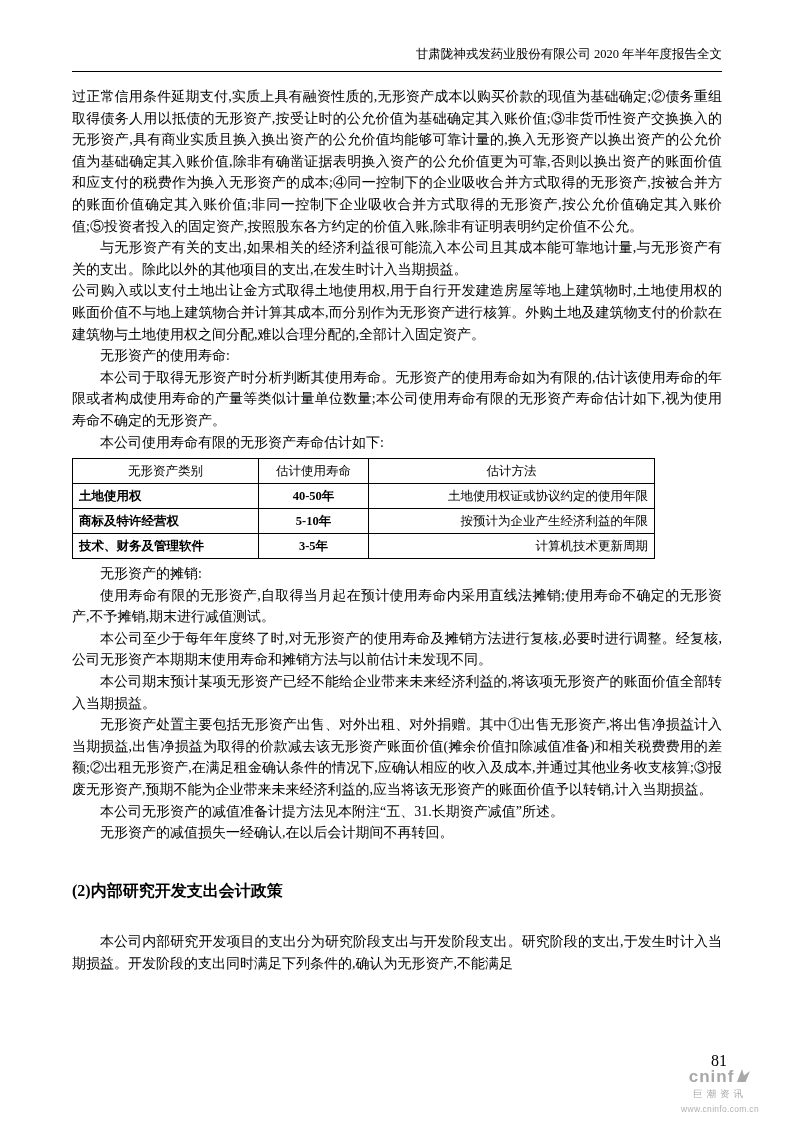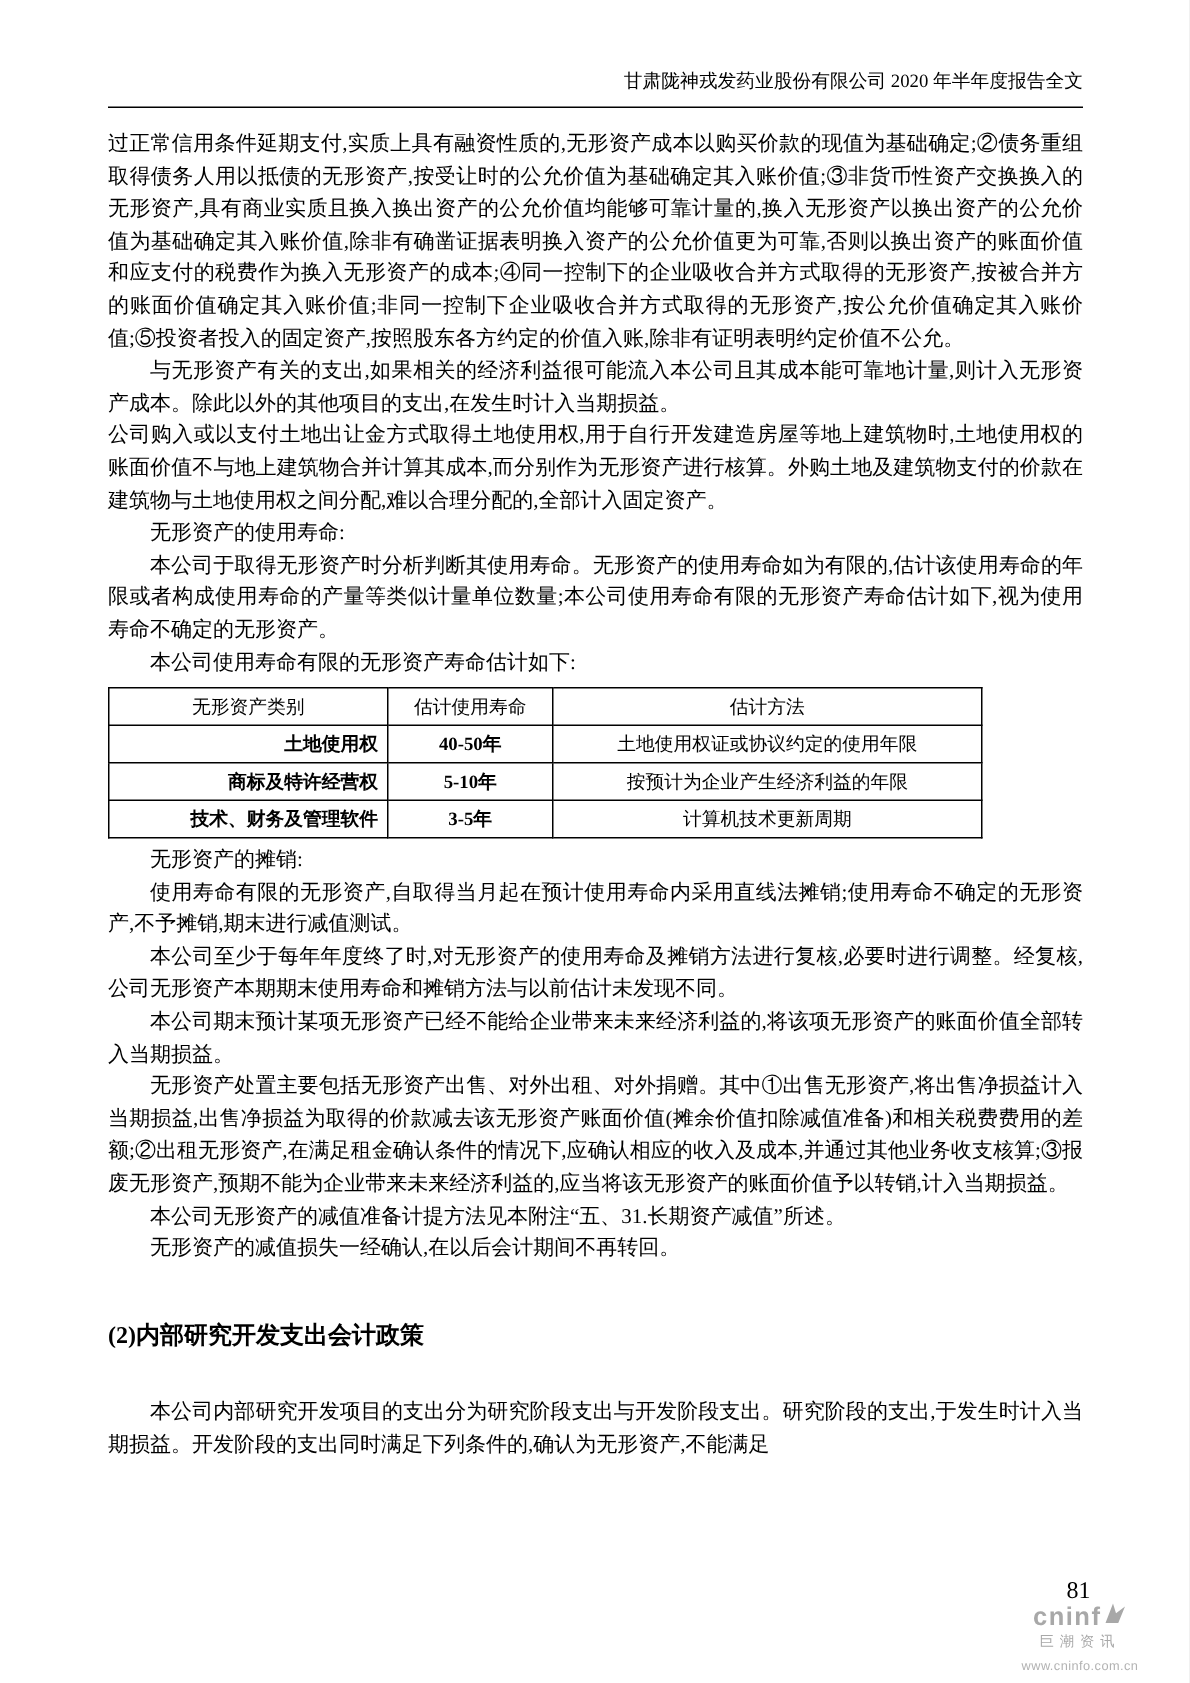--- a/index.html
+++ b/index.html
@@ -41,23 +41,23 @@
     margin: 5px 0 4px 0;
     font-size: 12.5px;
     line-height: 16px;
   }
   .doc-table th, .doc-table td {
     border: 1px solid #000;
     padding: 4px 6px;
     vertical-align: middle;
   }
   .doc-table th { font-weight: normal; text-align: center; height: 24px; }
-  .doc-table td.c1 { width: 186px; font-weight: bold; text-align: right; }
+  .doc-table td.c1 { width: 186px; font-weight: bold; text-align: left; }
   .doc-table td.c2 { width: 110px; font-weight: bold; text-align: center; }
-  .doc-table td.c3 { width: 286px; text-align: center; }
+  .doc-table td.c3 { width: 286px; text-align: right; }
   .section-heading {
     font-weight: bold;
     font-size: 16px;
     margin: 36px 0 30px 0;
     text-indent: 0;
   }
   .page-number {
     position: absolute;
     top: 1052px;
     right: 66px;
@@ -91,21 +91,21 @@
 <body>
 
 <div class="page">
 
   <div class="doc-header">
     <span>甘肃陇神戎发药业股份有限公司 2020 年半年度报告全文</span>
   </div>
 
   <div class="content">
     <p class="para">过正常信用条件延期支付,实质上具有融资性质的,无形资产成本以购买价款的现值为基础确定;②债务重组取得债务人用以抵债的无形资产,按受让时的公允价值为基础确定其入账价值;③非货币性资产交换换入的无形资产,具有商业实质且换入换出资产的公允价值均能够可靠计量的,换入无形资产以换出资产的公允价值为基础确定其入账价值,除非有确凿证据表明换入资产的公允价值更为可靠,否则以换出资产的账面价值和应支付的税费作为换入无形资产的成本;④同一控制下的企业吸收合并方式取得的无形资产,按被合并方的账面价值确定其入账价值;非同一控制下企业吸收合并方式取得的无形资产,按公允价值确定其入账价值;⑤投资者投入的固定资产,按照股东各方约定的价值入账,除非有证明表明约定价值不公允。</p>
-    <p class="para indent">与无形资产有关的支出,如果相关的经济利益很可能流入本公司且其成本能可靠地计量,则计入无形资产成本。除此以外的其他项目的支出,在发生时计入当期损益。</p>
+    <p class="para indent">与无形资产有关的支出,如果相关的经济利益很可能流入本公司且其成本能可靠地计量,与无形资产有关的支出。除此以外的其他项目的支出,在发生时计入当期损益。</p>
     <p class="para">公司购入或以支付土地出让金方式取得土地使用权,用于自行开发建造房屋等地上建筑物时,土地使用权的账面价值不与地上建筑物合并计算其成本,而分别作为无形资产进行核算。外购土地及建筑物支付的价款在建筑物与土地使用权之间分配,难以合理分配的,全部计入固定资产。</p>
     <p class="para indent">无形资产的使用寿命:</p>
     <p class="para indent">本公司于取得无形资产时分析判断其使用寿命。无形资产的使用寿命如为有限的,估计该使用寿命的年限或者构成使用寿命的产量等类似计量单位数量;本公司使用寿命有限的无形资产寿命估计如下,视为使用寿命不确定的无形资产。</p>
     <p class="para indent">本公司使用寿命有限的无形资产寿命估计如下:</p>
 
     <table class="doc-table">
       <thead>
         <tr>
           <th>无形资产类别</th>
           <th>估计使用寿命</th>

